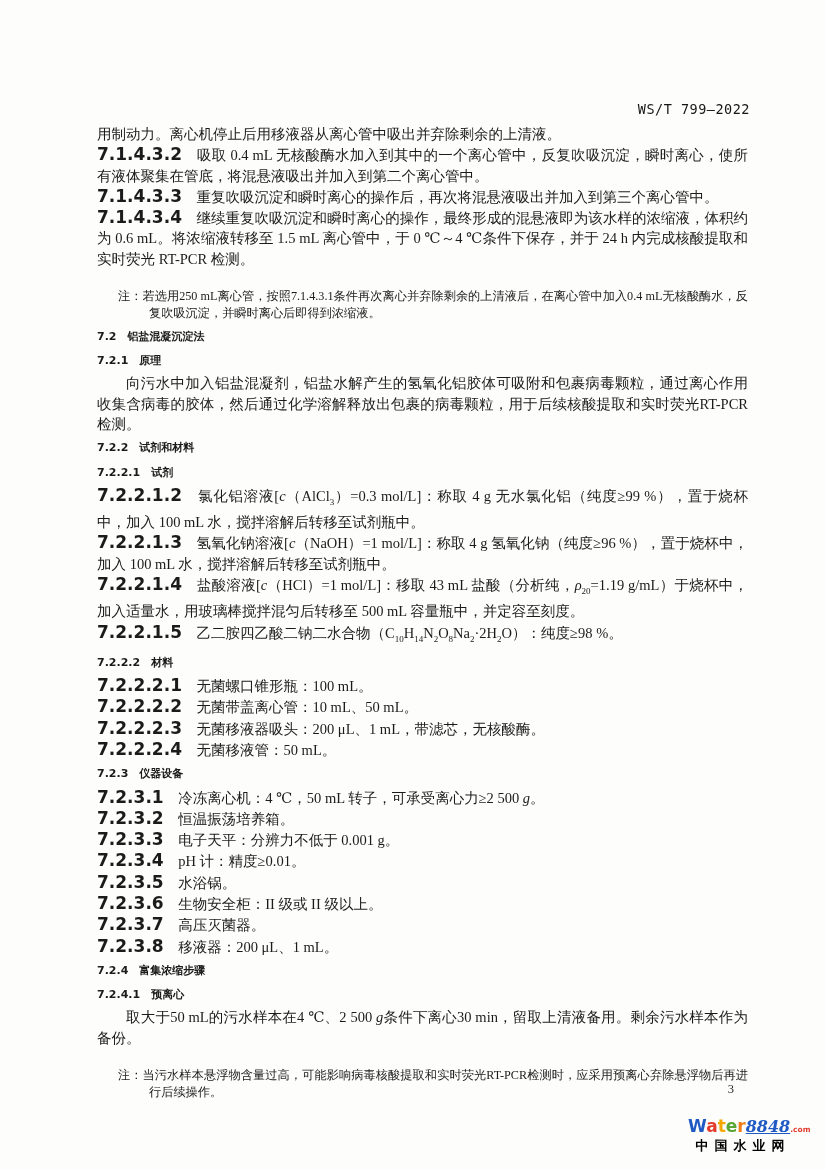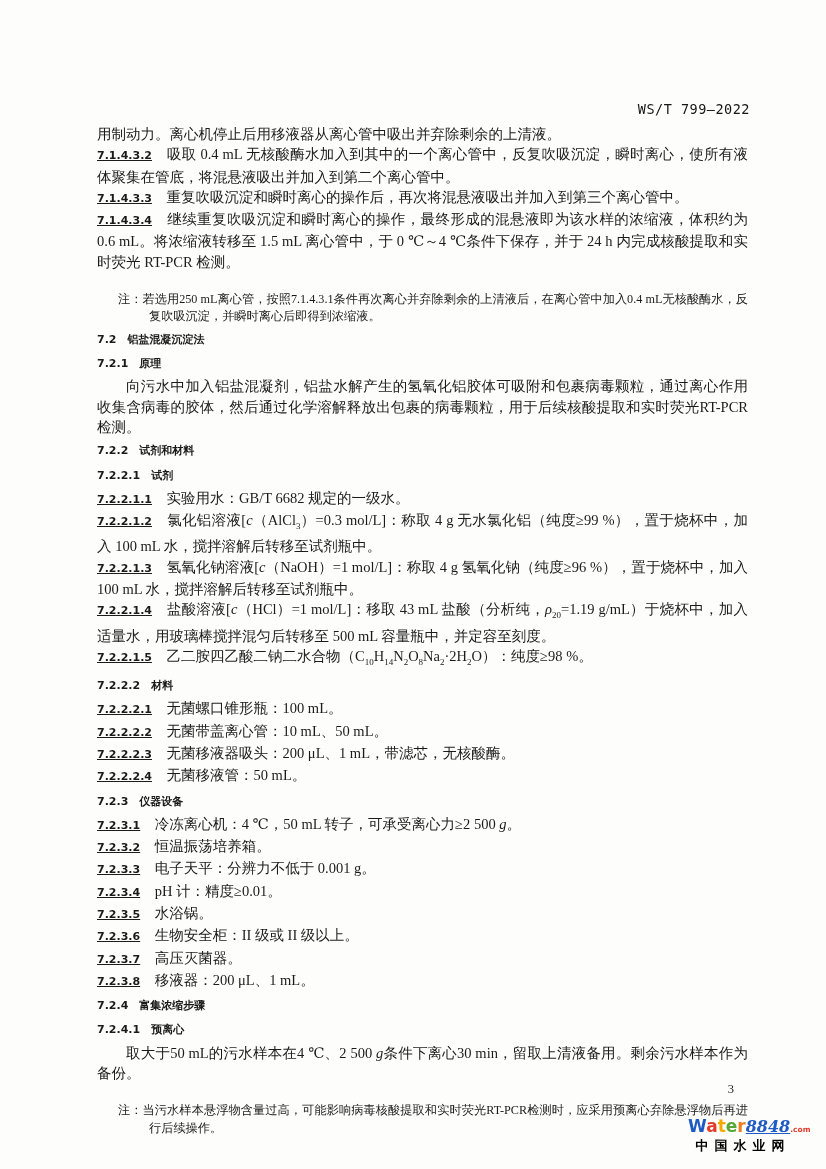--- a/index.html
+++ b/index.html
@@ -26,22 +26,21 @@
   }
   p.t {
     font-size:14.5px;
     line-height:20.3px;
     text-align:justify;
   }
   p.t.ind { text-indent:2em; }
   p.t b, p.h b {
     font-family:"DejaVu Sans","Liberation Sans",sans-serif;
     font-weight:700;
-    font-size:11px;
-    text-decoration:underline;
+    font-size:17px;
   }
   p.h {
     font-family:"DejaVu Sans","Liberation Sans",sans-serif;
     font-weight:700;
     font-size:11px;
     line-height:20.3px;
     margin:4px 0 2px 0;
   }
   p.note {
     font-size:12.2px;
@@ -109,21 +108,20 @@
   <p class="t">用制动力。离心机停止后用移液器从离心管中吸出并弃除剩余的上清液。</p>
   <p class="t"><b>7.1.4.3.2</b>　吸取 0.4 mL 无核酸酶水加入到其中的一个离心管中，反复吹吸沉淀，瞬时离心，使所有液体聚集在管底，将混悬液吸出并加入到第二个离心管中。</p>
   <p class="t"><b>7.1.4.3.3</b>　重复吹吸沉淀和瞬时离心的操作后，再次将混悬液吸出并加入到第三个离心管中。</p>
   <p class="t"><b>7.1.4.3.4</b>　继续重复吹吸沉淀和瞬时离心的操作，最终形成的混悬液即为该水样的浓缩液，体积约为 0.6 mL。将浓缩液转移至 1.5 mL 离心管中，于 0 ℃～4 ℃条件下保存，并于 24 h 内完成核酸提取和实时荧光 RT-PCR 检测。</p>
   <p class="note">注：若选用250 mL离心管，按照7.1.4.3.1条件再次离心并弃除剩余的上清液后，在离心管中加入0.4 mL无核酸酶水，反复吹吸沉淀，并瞬时离心后即得到浓缩液。</p>
   <p class="h">7.2　铝盐混凝沉淀法</p>
   <p class="h">7.2.1　原理</p>
   <p class="t ind">向污水中加入铝盐混凝剂，铝盐水解产生的氢氧化铝胶体可吸附和包裹病毒颗粒，通过离心作用收集含病毒的胶体，然后通过化学溶解释放出包裹的病毒颗粒，用于后续核酸提取和实时荧光RT-PCR检测。</p>
   <p class="h">7.2.2　试剂和材料</p>
   <p class="h">7.2.2.1　试剂</p>
-  <p class="t"><b>7.2.2.1.1</b>　实验用水：GB/T 6682 规定的一级水。</p>
   <p class="t"><b>7.2.2.1.2</b>　氯化铝溶液[<i>c</i>（AlCl<sub>3</sub>）=0.3 mol/L]：称取 4 g 无水氯化铝（纯度≥99 %），置于烧杯中，加入 100 mL 水，搅拌溶解后转移至试剂瓶中。</p>
   <p class="t"><b>7.2.2.1.3</b>　氢氧化钠溶液[<i>c</i>（NaOH）=1 mol/L]：称取 4 g 氢氧化钠（纯度≥96 %），置于烧杯中，加入 100 mL 水，搅拌溶解后转移至试剂瓶中。</p>
   <p class="t"><b>7.2.2.1.4</b>　盐酸溶液[<i>c</i>（HCl）=1 mol/L]：移取 43 mL 盐酸（分析纯，<i>ρ</i><sub>20</sub>=1.19 g/mL）于烧杯中，加入适量水，用玻璃棒搅拌混匀后转移至 500 mL 容量瓶中，并定容至刻度。</p>
   <p class="t"><b>7.2.2.1.5</b>　乙二胺四乙酸二钠二水合物（C<sub>10</sub>H<sub>14</sub>N<sub>2</sub>O<sub>8</sub>Na<sub>2</sub>·2H<sub>2</sub>O）：纯度≥98 %。</p>
   <p class="h">7.2.2.2　材料</p>
   <p class="t"><b>7.2.2.2.1</b>　无菌螺口锥形瓶：100 mL。</p>
   <p class="t"><b>7.2.2.2.2</b>　无菌带盖离心管：10 mL、50 mL。</p>
   <p class="t"><b>7.2.2.2.3</b>　无菌移液器吸头：200 μL、1 mL，带滤芯，无核酸酶。</p>
   <p class="t"><b>7.2.2.2.4</b>　无菌移液管：50 mL。</p>
   <p class="h">7.2.3　仪器设备</p>

